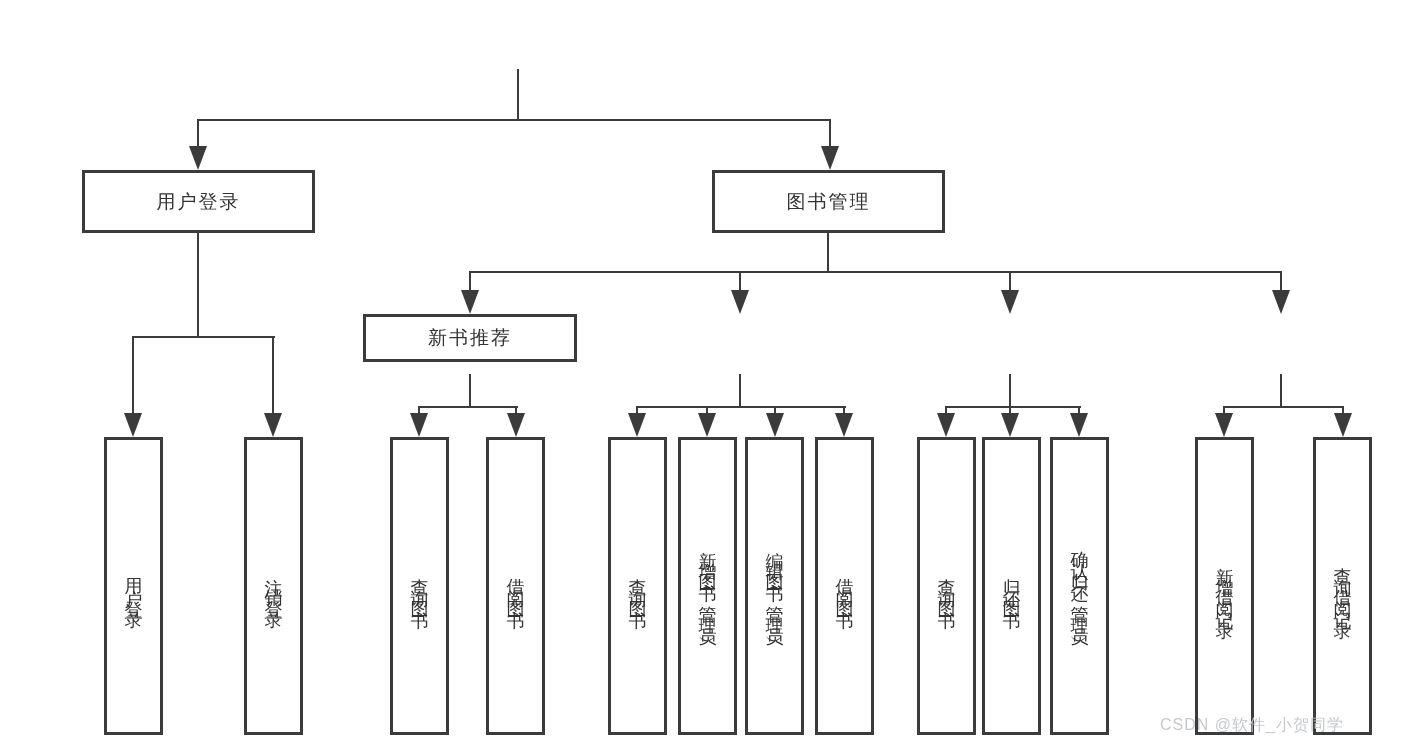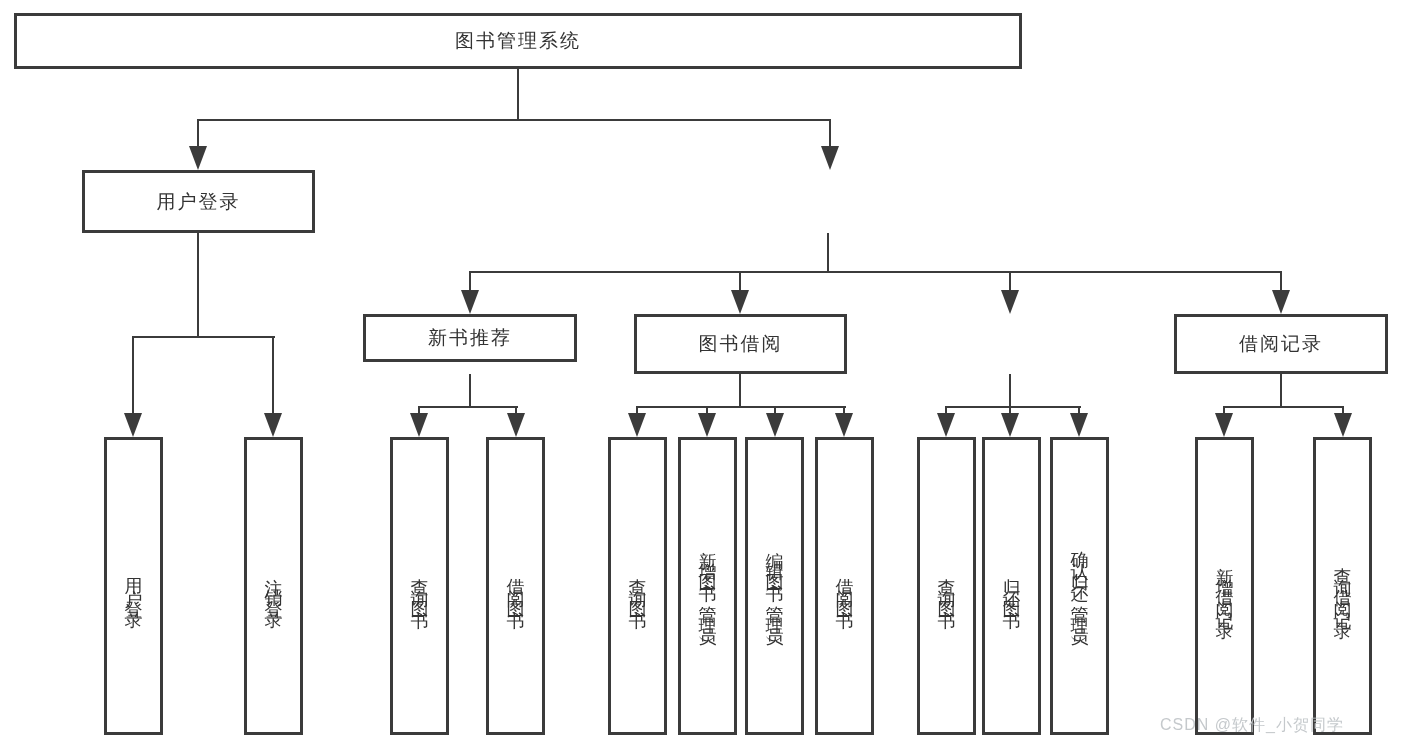--- a/index.html
+++ b/index.html
@@ -29,33 +29,33 @@
   .watermark{
     position:absolute;left:1160px;top:715px;z-index:5;
     font-size:16px;color:var(--wm);white-space:nowrap;letter-spacing:1px;
   }
 </style>
 </head>
 <body>
 
 <div class="canvas">
 
-  <div class="box h" style="left:14px;top:13px;width:1008px;height:56px">
-    <span>图书管理系统</span>
-  </div>
 
   <div class="vline" style="left:517px;top:69px;height:50px"></div>
   <div class="hline" style="left:197px;top:119px;width:634px"></div>
   <div class="vline" style="left:197px;top:119px;height:32px"></div>
   <div class="arrow" style="left:189px;top:146px"></div>
   <div class="vline" style="left:829px;top:119px;height:32px"></div>
   <div class="arrow" style="left:821px;top:146px"></div>
 
   <div class="box h" style="left:82px;top:170px;width:233px;height:63px">
     <span>用户登录</span>
+  </div>
+  <div class="box h" style="left:712px;top:170px;width:233px;height:63px">
+    <span>图书管理</span>
   </div>
 
   <div class="vline" style="left:197px;top:233px;height:103px"></div>
   <div class="hline" style="left:132px;top:336px;width:143px"></div>
   <div class="vline" style="left:132px;top:336px;height:81px"></div>
   <div class="arrow" style="left:124px;top:413px"></div>
   <div class="vline" style="left:272px;top:336px;height:81px"></div>
   <div class="arrow" style="left:264px;top:413px"></div>
 
   <div class="vline" style="left:827px;top:233px;height:38px"></div>
@@ -64,26 +64,20 @@
   <div class="arrow" style="left:461px;top:290px"></div>
   <div class="vline" style="left:739px;top:271px;height:25px"></div>
   <div class="arrow" style="left:731px;top:290px"></div>
   <div class="vline" style="left:1009px;top:271px;height:25px"></div>
   <div class="arrow" style="left:1001px;top:290px"></div>
   <div class="vline" style="left:1280px;top:271px;height:25px"></div>
   <div class="arrow" style="left:1272px;top:290px"></div>
 
   <div class="box h" style="left:363px;top:314px;width:214px;height:48px">
     <span>新书推荐</span>
-  </div>
-  <div class="box h" style="left:634px;top:314px;width:213px;height:60px">
-    <span>图书借阅</span>
-  </div>
-  <div class="box h" style="left:1174px;top:314px;width:214px;height:60px">
-    <span>借阅记录</span>
   </div>
 
   <div class="vline" style="left:469px;top:374px;height:32px"></div>
   <div class="hline" style="left:418px;top:406px;width:100px"></div>
   <div class="vline" style="left:418px;top:406px;height:10px"></div>
   <div class="arrow" style="left:410px;top:413px"></div>
   <div class="vline" style="left:515px;top:406px;height:10px"></div>
   <div class="arrow" style="left:507px;top:413px"></div>
 
   <div class="vline" style="left:739px;top:374px;height:32px"></div>

